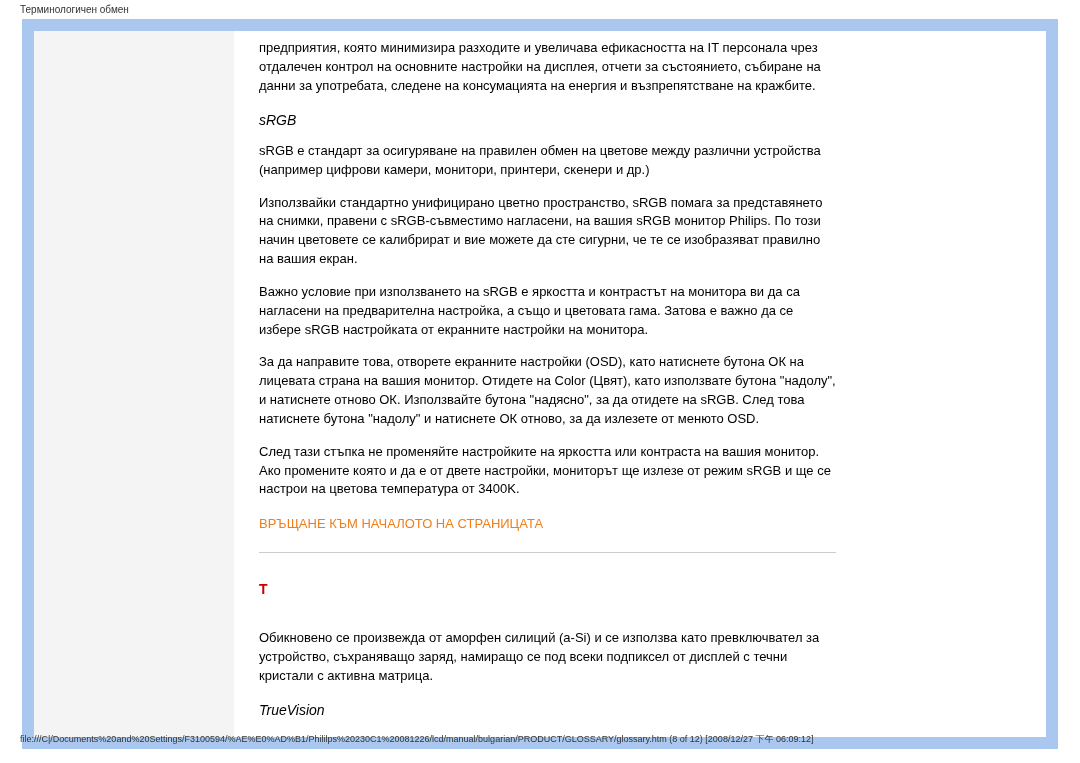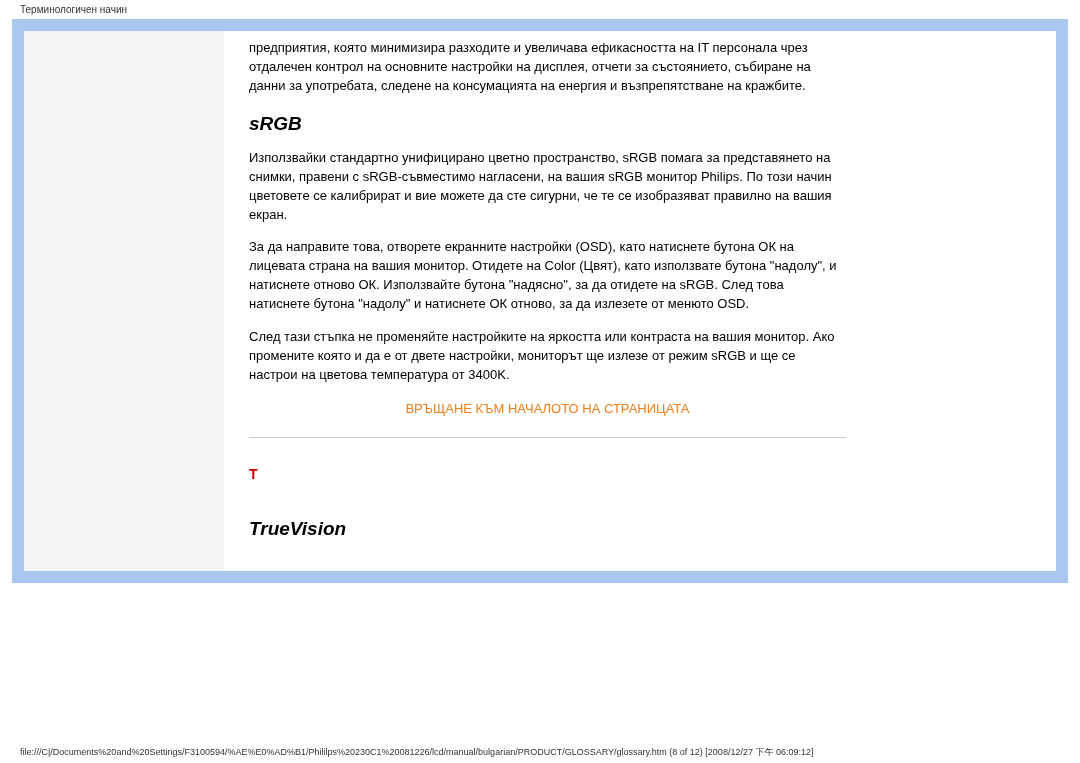--- a/index.html
+++ b/index.html
@@ -11,22 +11,22 @@
     overflow: hidden;
     position: relative;
   }
   .page-title {
     font-size: 10px;
     color: #333;
     padding: 4px 0 4px 20px;
   }
   .outer-frame {
     border: 12px solid #a9c7ef;
-    margin: 0 12px;
-    height: 564px;
+    margin: 0 22px;
+    height: 730px;
     background: #fff;
     position: relative;
     overflow: hidden;
   }
   .left-col {
     position: absolute;
     left: 0; top: 0;
     width: 200px;
     height: 100%;
     background: #f4f4f4;
@@ -39,75 +39,78 @@
     padding: 8px 20px 0 20px;
     font-size: 13px;
     line-height: 1.45;
     color: #000;
   }
   .content p {
     margin-bottom: 14px;
   }
   .subheading {
     font-style: italic;
-    font-weight: bold;
-    font-size: 19px;
+    font-weight: normal;
+    font-size: 14px;
     margin: 14px 0 12px 0;
   }
   .back-link {
     display: block;
-    text-align: center;
+    text-align: left;
     color: #ef7f1a;
     font-size: 13px;
     margin: 16px 0 18px 0;
     text-decoration: none;
   }
   .hr {
     border: 0;
     border-bottom: 1px solid #ccc;
     margin: 8px 0 26px 0;
   }
   .letter-heading {
     color: #cc0000;
     font-weight: bold;
     font-size: 14px;
     margin-bottom: 30px;
   }
   .footer {
     position: absolute;
-    bottom: 4px;
+    bottom: 17px;
     left: 20px;
     font-size: 9px;
     color: #333;
     white-space: nowrap;
   }
 </style>
 </head>
 <body>
 
-<div class="page-title">Терминологичен начин</div>
+<div class="page-title">Терминологичен обмен</div>
 
 <div class="outer-frame">
   <div class="left-col"></div>
 
   <div class="content">
 
     <p>предприятия, която минимизира разходите и увеличава ефикасността на IT персонала чрез отдалечен контрол на основните настройки на дисплея, отчети за състоянието, събиране на данни за употребата, следене на консумацията на енергия и възпрепятстване на кражбите.</p>
 
     <div class="subheading">sRGB</div>
 
+    <p>sRGB е стандарт за осигуряване на правилен обмен на цветове между различни устройства (например цифрови камери, монитори, принтери, скенери и др.)</p>
     <p>Използвайки стандартно унифицирано цветно пространство, sRGB помага за представянето на снимки, правени с sRGB-съвместимо нагласени, на вашия sRGB монитор Philips. По този начин цветовете се калибрират и вие можете да сте сигурни, че те се изобразяват правилно на вашия екран.</p>
+    <p>Важно условие при използването на sRGB е яркостта и контрастът на монитора ви да са нагласени на предварителна настройка, а също и цветовата гама. Затова е важно да се избере sRGB настройката от екранните настройки на монитора.</p>
     <p>За да направите това, отворете екранните настройки (OSD), като натиснете бутона ОК на лицевата страна на вашия монитор. Отидете на Color (Цвят), като използвате бутона "надолу", и натиснете отново ОК. Използвайте бутона "надясно", за да отидете на sRGB. След това натиснете бутона "надолу" и натиснете ОК отново, за да излезете от менюто OSD.</p>
     <p>След тази стъпка не променяйте настройките на яркостта или контраста на вашия монитор. Ако промените която и да е от двете настройки, мониторът ще излезе от режим sRGB и ще се настрои на цветова температура от 3400K.</p>
 
     <a href="#" class="back-link">ВРЪЩАНЕ КЪМ НАЧАЛОТО НА СТРАНИЦАТА</a>
 
     <hr class="hr">
 
     <div class="letter-heading">T</div>
 
+    <p>Обикновено се произвежда от аморфен силиций (a-Si) и се използва като превключвател за устройство, съхраняващо заряд, намиращо се под всеки подпиксел от дисплей с течни кристали с активна матрица.</p>
 
     <div class="subheading">TrueVision</div>
 
   </div>
 </div>
 
 <div class="footer">file:///C|/Documents%20and%20Settings/F3100594/%AE%E0%AD%B1/Phililps%20230C1%20081226/lcd/manual/bulgarian/PRODUCT/GLOSSARY/glossary.htm (8 of 12) [2008/12/27 下午 06:09:12]</div>
 
 </body></html>

